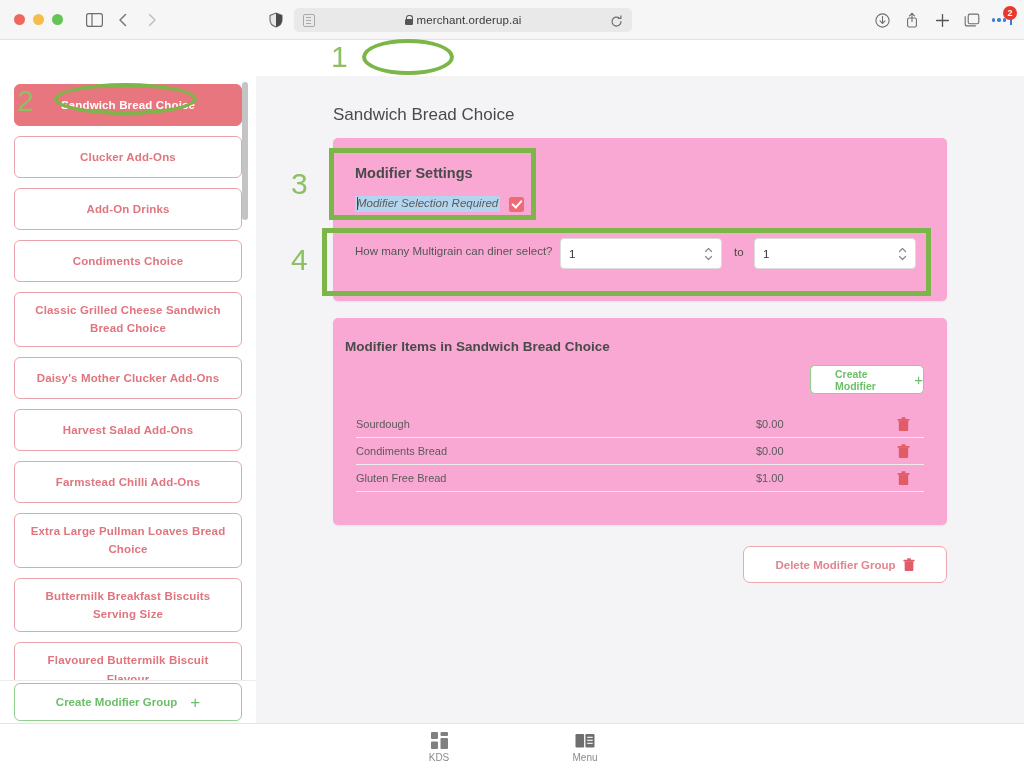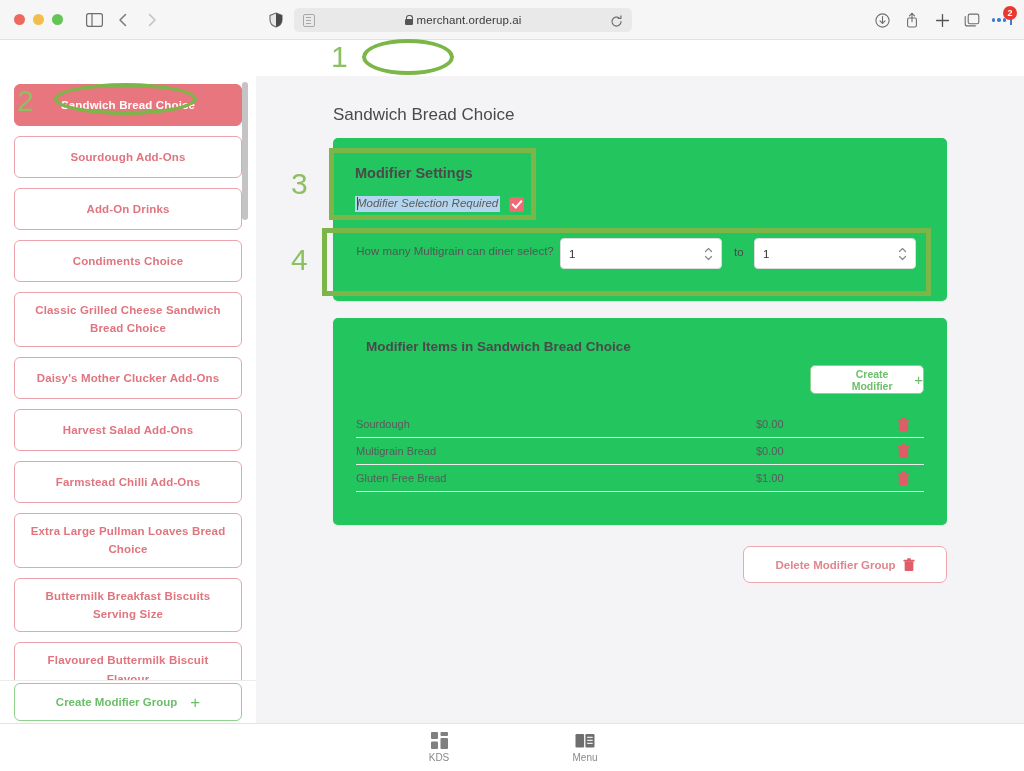--- a/index.html
+++ b/index.html
@@ -153,23 +153,22 @@
   
   .main {
     position: absolute; left: 256px; top: 0; width: 768px; height: 647px;
     background: #f4f4f6; overflow: hidden;
   }
   .page-title {
     position: absolute; left: 77px; top: 29px; font-size: 17px; color: #4a4a4a;
     font-weight: 400;
   }
   .card {
-    position: absolute; background: #22c55e; border-radius: 5px;
+    position: absolute; background: #f9a8d4; border-radius: 5px;
     box-shadow: 0 1px 2px rgba(0,0,0,0.07);
-    text-align: center;
   }
   .card-settings { left: 77px; top: 62px; width: 614px; height: 163px; }
   .ms-title {
     position: absolute; left: 22px; top: 27px; font-size: 14.5px;
     color: #4a4a4a; font-weight: bold;
   }
   .ms-row {
     position: absolute; left: 22px; top: 58px; display: flex; align-items: center; gap: 9px; font-style: italic;
   }
   .ms-label {
@@ -205,21 +204,21 @@
     position: absolute; right: 8px; top: 50%; transform: translateY(-50%);
     display: flex; flex-direction: column; gap: 2px; color: #888;
   }
   .spinner svg { display: block; }
   .to-lbl {
     position: absolute; left: 401px; top: 108px; font-size: 11.5px; color: #4a4a4a;
   }
 
   .card-items { left: 77px; top: 242px; width: 614px; height: 207px; }
   .mi-title {
-    position: absolute; left: 33px; top: 21px; font-size: 13.5px;
+    position: absolute; left: 12px; top: 21px; font-size: 13.5px;
     color: #4a4a4a; font-weight: bold;
   }
   .create-mod-btn {
     position: absolute; right: 23px; top: 47px; width: 114px; height: 29px;
     border: 1px solid #8ed08c; border-radius: 5px; background: #fff;
     color: #6cbf6a; font-size: 10.5px; font-weight: bold;
     display: flex; align-items: center; justify-content: center; gap: 5px; padding-left: 24px;
   }
   .mi-list { position: absolute; left: 23px; top: 93px; right: 23px; }
   .mi-row {
@@ -359,21 +358,21 @@
       </div>
     </div>
   </div>
 
 
   <div class="body-area">
 
     <div class="sidebar">
       <div class="sidebar-scroll">
         <div class="grp-item active">Sandwich Bread Choice</div>
-        <div class="grp-item">Sourdough Add-Ons</div>
+        <div class="grp-item">Clucker Add-Ons</div>
         <div class="grp-item">Add-On Drinks</div>
         <div class="grp-item">Condiments Choice</div>
         <div class="grp-item">Classic Grilled Cheese Sandwich Bread Choice</div>
         <div class="grp-item">Daisy's Mother Clucker Add-Ons</div>
         <div class="grp-item">Harvest Salad Add-Ons</div>
         <div class="grp-item">Farmstead Chilli Add-Ons</div>
         <div class="grp-item">Extra Large Pullman Loaves Bread Choice</div>
         <div class="grp-item">Buttermilk Breakfast Biscuits Serving Size</div>
         <div class="grp-item">Flavoured Buttermilk Biscuit Flavour</div>
       </div>
@@ -444,21 +443,21 @@
             <span class="mi-price">$0.00</span>
             <span class="trash-btn">
               <svg width="13" height="15" viewBox="0 0 13 15">
                 <rect x="1.8" y="3.4" width="9.4" height="10.6" rx="1" fill="#e05c66"></rect>
                 <rect x="0.4" y="1.9" width="12.2" height="1.8" rx="0.8" fill="#e05c66"></rect>
                 <rect x="4.4" y="0.2" width="4.2" height="1.8" rx="0.8" fill="#e05c66"></rect>
               </svg>
             </span>
           </div>
           <div class="mi-row">
-            <span class="mi-name">Multigrain Bread</span>
+            <span class="mi-name">Condiments Bread</span>
             <span class="mi-price">$0.00</span>
             <span class="trash-btn">
               <svg width="13" height="15" viewBox="0 0 13 15">
                 <rect x="1.8" y="3.4" width="9.4" height="10.6" rx="1" fill="#e05c66"></rect>
                 <rect x="0.4" y="1.9" width="12.2" height="1.8" rx="0.8" fill="#e05c66"></rect>
                 <rect x="4.4" y="0.2" width="4.2" height="1.8" rx="0.8" fill="#e05c66"></rect>
               </svg>
             </span>
           </div>
           <div class="mi-row">

